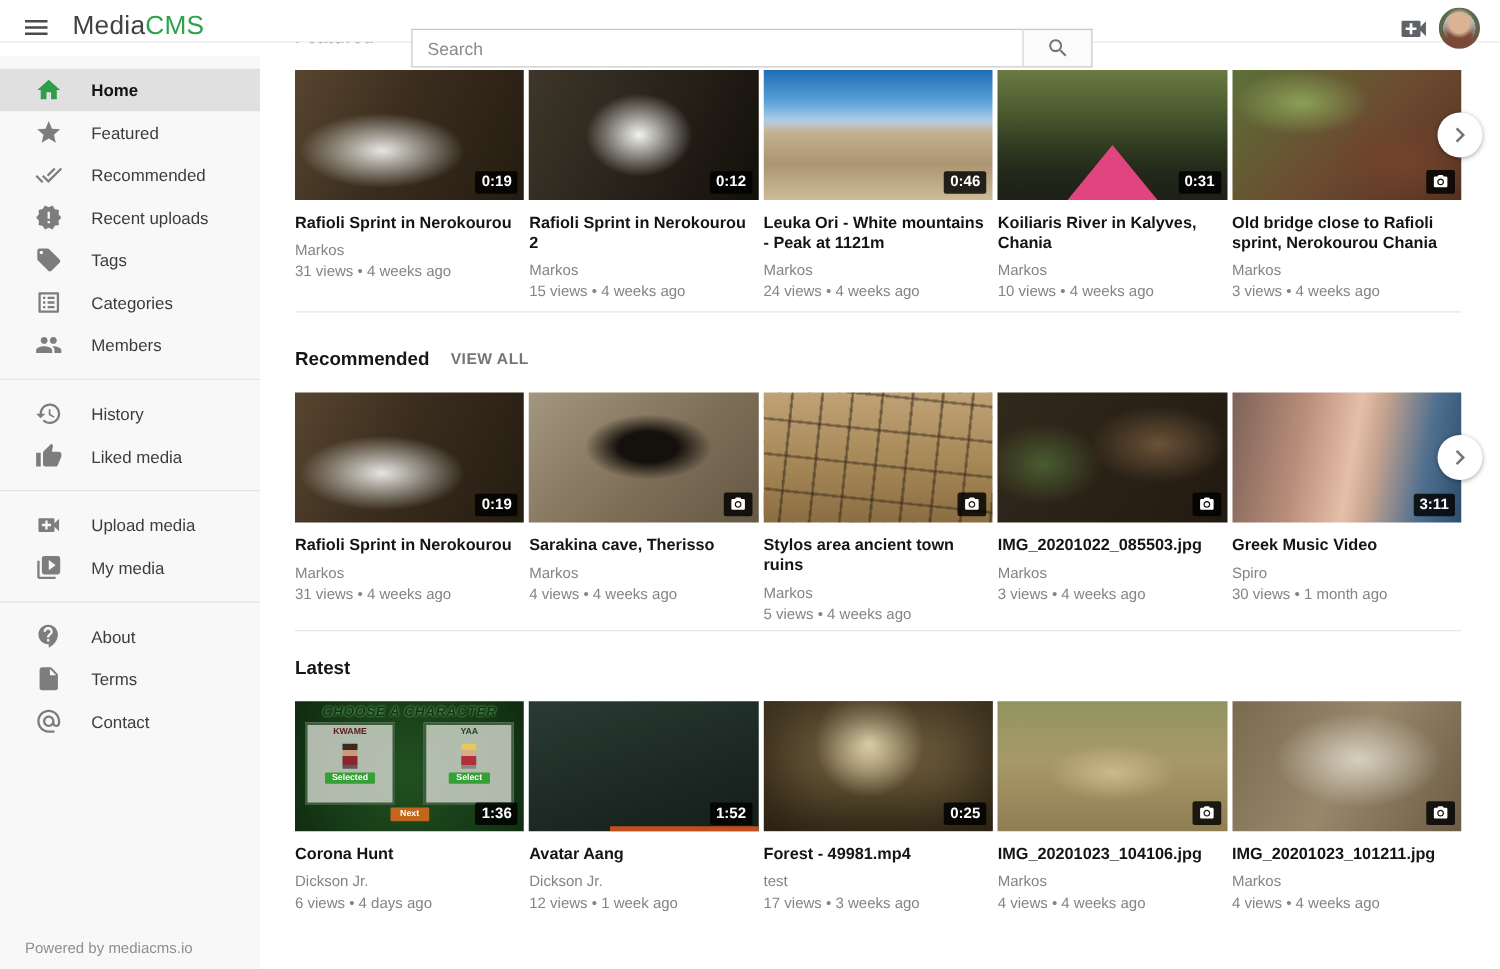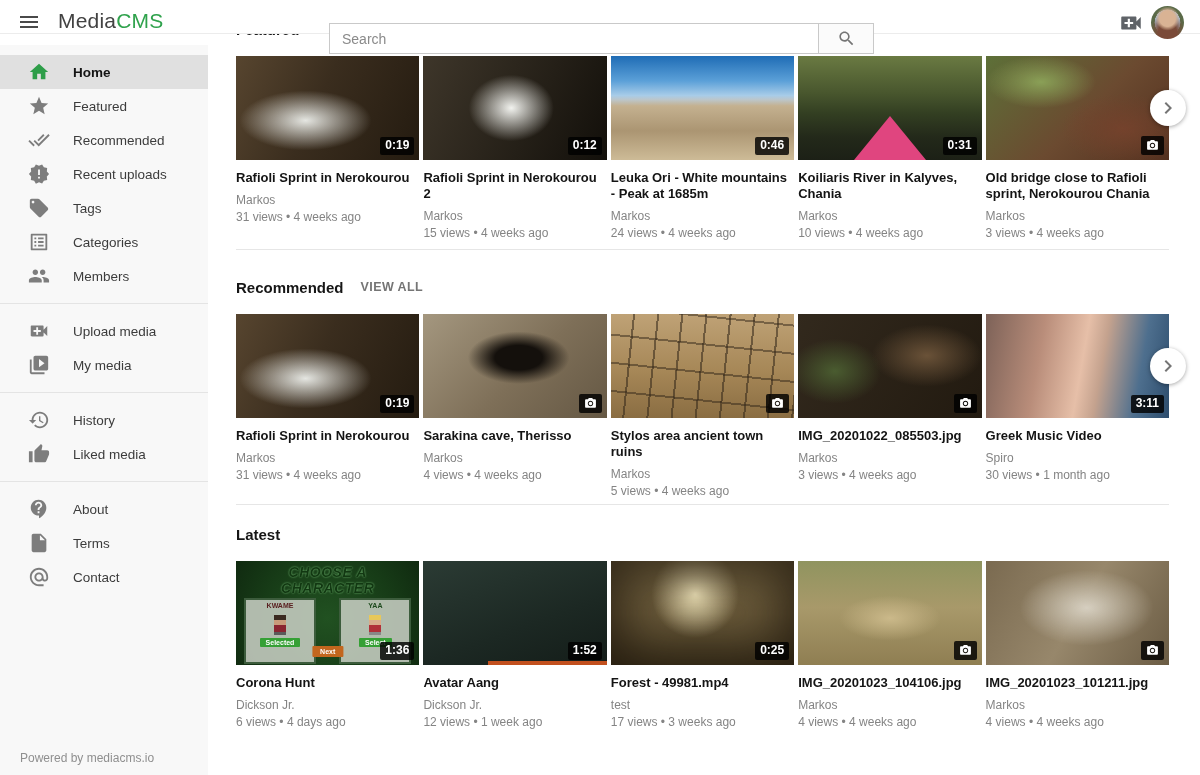--- a/index.html
+++ b/index.html
@@ -92,21 +92,21 @@
   .t-l3 { background:radial-gradient(circle at 46% 32%,#f8ecc0 0%,rgba(248,236,192,0) 36%),
           linear-gradient(#7a6a46 0%,#6a5a3a 50%,#4e4228 100%);
           box-shadow:inset 0 0 50px 12px rgba(25,18,8,.75); }
   .t-l4 { background:radial-gradient(ellipse 46% 36% at 50% 55%,#cbb98a 0%,rgba(203,185,138,0) 60%),
           linear-gradient(#90945f 0%,#a8996a 45%,#8f7e52 100%); }
   .t-l5 { background:radial-gradient(ellipse 56% 56% at 55% 45%,#d6cfc0 0%,rgba(214,207,192,0) 65%),
           linear-gradient(120deg,#7a6a50 0%,#97876b 50%,#6b5c44 100%); }
 
   
   .ch { position:absolute; inset:0; padding:3px 8px; }
-  .ch-title { text-align:center; font-size:14px; font-weight:bold; font-style:italic;
+  .ch-title { text-align:center; font-size:11px; font-weight:bold; font-style:italic;
     color:#123812; text-shadow:0 0 2px #7ec87e; letter-spacing:.5px; }
   .ch-panels { display:flex; justify-content:space-between; margin-top:2px; }
   .ch-panel { width:72px; height:66px; background:rgba(205,210,200,.85); border:2px solid #3c5c3c;
     display:flex; flex-direction:column; align-items:center; }
   .ch-name { font-size:7px; font-weight:bold; margin-top:2px; }
   .ch-name.n1 { color:#5a2020; } .ch-name.n2 { color:#1d4a1d; }
   .ch-sprite { width:12px; height:20px; margin-top:6px; }
   .ch-sprite.s1 { background:linear-gradient(#3a2a20 0 25%, #c99a7a 25% 50%, #8a2430 50% 85%, #5a5a5a 85% 100%); }
   .ch-sprite.s2 { background:linear-gradient(#e8c85a 0 25%, #d8ab8a 25% 50%, #b03038 50% 85%, #888888 85% 100%); }
   .chip { font-size:7px; font-weight:bold; color:#fff; padding:1px 6px; border-radius:1px; }
@@ -181,43 +181,43 @@
     <div class="sitem">
       <svg class="sicon" viewBox="0 0 24 24">
           <path fill="#7d7d7d" d="M16 11c1.66 0 2.99-1.34 2.99-3S17.66 5 16 5c-1.66 0-3 1.34-3 3s1.34 3 3 3zm-8 0c1.66 0 2.99-1.34 2.99-3S9.66 5 8 5C6.34 5 5 6.34 5 8s1.34 3 3 3zm0 2c-2.33 0-7 1.17-7 3.5V19h14v-2.5c0-2.33-4.67-3.5-7-3.5zm8 0c-.29 0-.62.02-.97.05 1.16.84 1.97 1.97 1.97 3.45V19h6v-2.5c0-2.33-4.67-3.5-7-3.5z"></path>
         </svg>
       <span class="slabel">Members</span>
     </div>
   </div>
   <div class="sgroup">
     <div class="sitem">
       <svg class="sicon" viewBox="0 0 24 24">
+          <path fill="#7d7d7d" d="M13 3c-4.97 0-9 4.03-9 9H1l3.89 3.89.07.14L9 12H6c0-3.87 3.13-7 7-7s7 3.13 7 7-3.13 7-7 7c-1.93 0-3.68-.79-4.94-2.06l-1.42 1.42C8.27 19.99 10.51 21 13 21c4.97 0 9-4.03 9-9s-4.03-9-9-9zm-1 5v5l4.28 2.54.72-1.21-3.5-2.08V8z"></path>
+        </svg>
+      <span class="slabel">History</span>
+    </div>
+    <div class="sitem">
+      <svg class="sicon" viewBox="0 0 24 24">
+          <path fill="#7d7d7d" d="M1 21h4V9H1v12zm22-11c0-1.1-.9-2-2-2h-6.31l.95-4.57.03-.32c0-.41-.17-.79-.44-1.06L14.17 1 7.59 7.59C7.22 7.95 7 8.45 7 9v10c0 1.1.9 2 2 2h9c.83 0 1.54-.5 1.84-1.22l3.02-7.05c.09-.23.14-.47.14-.73v-2z"></path>
+        </svg>
+      <span class="slabel">Liked media</span>
+    </div>
+  </div>
+  <div class="sgroup">
+    <div class="sitem">
+      <svg class="sicon" viewBox="0 0 24 24">
           <path fill="#7d7d7d" d="M17 10.5V7c0-.55-.45-1-1-1H4c-.55 0-1 .45-1 1v10c0 .55.45 1 1 1h12c.55 0 1-.45 1-1v-3.5l4 4v-11l-4 4zM14 13h-3v3H9v-3H6v-2h3V8h2v3h3v2z"></path>
         </svg>
       <span class="slabel">Upload media</span>
     </div>
     <div class="sitem">
       <svg class="sicon" viewBox="0 0 24 24">
           <path fill="#7d7d7d" d="M4 6H2v14c0 1.1.9 2 2 2h14v-2H4V6zm16-4H8c-1.1 0-2 .9-2 2v12c0 1.1.9 2 2 2h12c1.1 0 2-.9 2-2V4c0-1.1-.9-2-2-2zm-8 12.5v-9l6 4.5-6 4.5z"></path>
         </svg>
       <span class="slabel">My media</span>
-    </div>
-  </div>
-  <div class="sgroup">
-    <div class="sitem">
-      <svg class="sicon" viewBox="0 0 24 24">
-          <path fill="#7d7d7d" d="M13 3c-4.97 0-9 4.03-9 9H1l3.89 3.89.07.14L9 12H6c0-3.87 3.13-7 7-7s7 3.13 7 7-3.13 7-7 7c-1.93 0-3.68-.79-4.94-2.06l-1.42 1.42C8.27 19.99 10.51 21 13 21c4.97 0 9-4.03 9-9s-4.03-9-9-9zm-1 5v5l4.28 2.54.72-1.21-3.5-2.08V8z"></path>
-        </svg>
-      <span class="slabel">History</span>
-    </div>
-    <div class="sitem">
-      <svg class="sicon" viewBox="0 0 24 24">
-          <path fill="#7d7d7d" d="M1 21h4V9H1v12zm22-11c0-1.1-.9-2-2-2h-6.31l.95-4.57.03-.32c0-.41-.17-.79-.44-1.06L14.17 1 7.59 7.59C7.22 7.95 7 8.45 7 9v10c0 1.1.9 2 2 2h9c.83 0 1.54-.5 1.84-1.22l3.02-7.05c.09-.23.14-.47.14-.73v-2z"></path>
-        </svg>
-      <span class="slabel">Liked media</span>
     </div>
   </div>
   <div class="sgroup">
     <div class="sitem">
       <svg class="sicon" viewBox="0 0 24 24">
           <path fill="#7d7d7d" d="M11.5 2C6.81 2 3 5.81 3 10.5S6.81 19 11.5 19h.5v3c4.86-2.34 8-7 8-11.5C20 5.81 16.19 2 11.5 2zm1 14.5h-2v-2h2v2zm0-3.5h-2c0-3.25 3-3 3-5 0-1.1-.9-2-2-2s-2 .9-2 2h-2c0-2.21 1.79-4 4-4s4 1.79 4 4c0 2.5-3 2.75-3 5z"></path>
         </svg>
       <span class="slabel">About</span>
     </div>
     <div class="sitem">
@@ -257,21 +257,21 @@
           <span class="dur">0:12</span>
         </div>
         <div class="c-title">Rafioli Sprint in Nerokourou 2</div>
         <div class="c-author">Markos</div>
         <div class="c-meta">15 views • 4 weeks ago</div>
       </div>
       <div class="card">
         <div class="thumb t-f3">
           <span class="dur">0:46</span>
         </div>
-        <div class="c-title">Leuka Ori - White mountains - Peak at 1685m</div>
+        <div class="c-title">Leuka Ori - White mountains - Peak at 1121m</div>
         <div class="c-author">Markos</div>
         <div class="c-meta">24 views • 4 weeks ago</div>
       </div>
       <div class="card">
         <div class="thumb t-f4">
           <span class="dur">0:31</span>
         </div>
         <div class="c-title">Koiliaris River in Kalyves, Chania</div>
         <div class="c-author">Markos</div>
         <div class="c-meta">10 views • 4 weeks ago</div>

